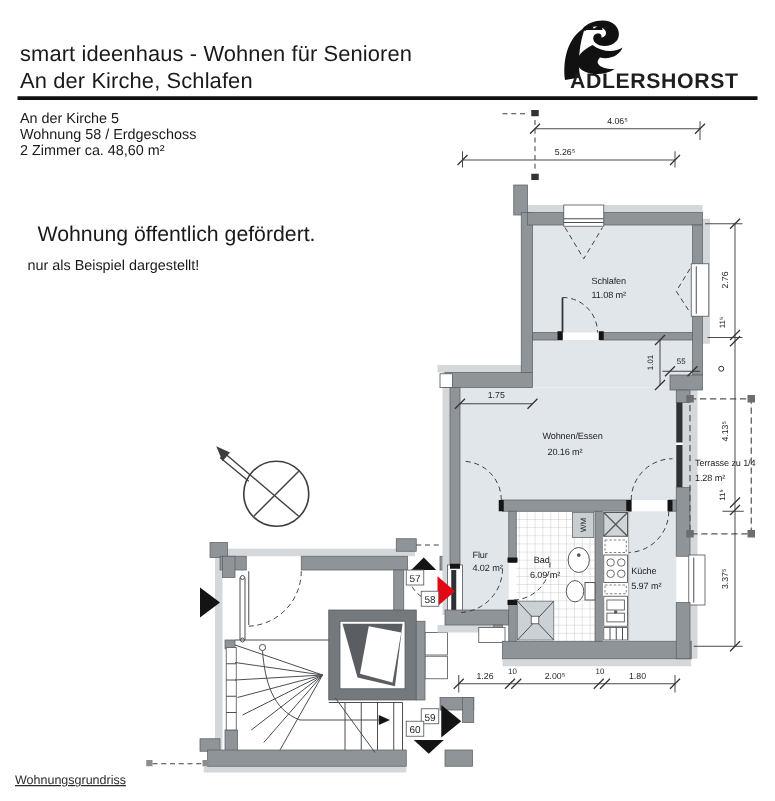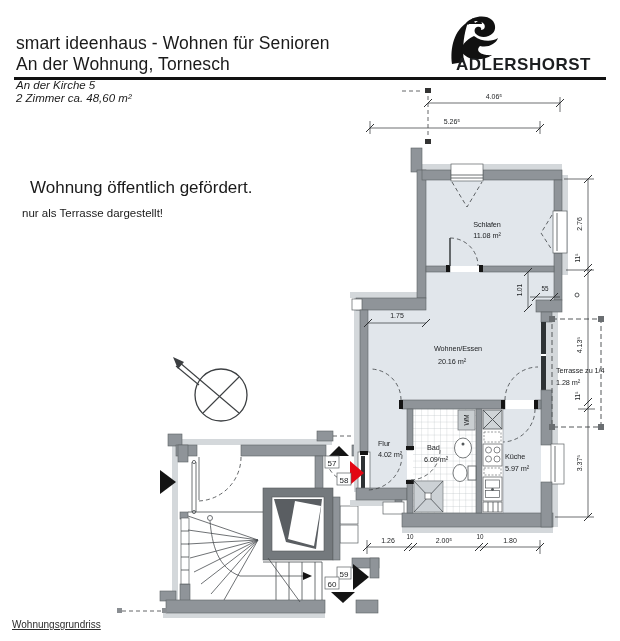--- a/index.html
+++ b/index.html
@@ -3,21 +3,21 @@
 <meta charset="utf-8">
 <style>
   html,body{margin:0;padding:0;background:#fff;}
   #page{position:relative;width:620px;height:636px;background:#fff;overflow:hidden;
         font-family:"Liberation Sans",sans-serif;color:#1a1a1a;}
   .abs{position:absolute;}
   #title1{left:16px;top:33px;font-size:17.5px;letter-spacing:.1px;}
   #title2{left:16px;top:54px;font-size:17.5px;letter-spacing:.1px;}
   #rule{left:14px;top:77px;width:592px;height:2.5px;background:#111;}
   #logo{left:444px;top:12px;width:162px;height:66px;}
-  #info{left:16px;top:79px;font-size:11.5px;line-height:13.2px;font-style:italic;}
+  #info{left:16px;top:89px;font-size:11.5px;line-height:13.2px;}
   #note1{left:30px;top:178px;font-size:17px;}
   #note2{left:22px;top:206px;font-size:11.5px;line-height:14.5px;}
   #footer{left:12px;top:619px;font-size:10px;color:#2b2b2b;text-decoration:underline;}
   svg{position:absolute;left:0;top:0;}
   
   .w{fill:#8f9499;stroke:#5d6164;stroke-width:.6;}
   .wd{fill:#74797d;stroke:#54585b;stroke-width:.6;}
   .lb{fill:#d4d8db;stroke:none;}
   .rm{fill:#e1e6eb;stroke:none;}
   .wh{fill:#fff;stroke:#5d6164;stroke-width:.7;}
@@ -33,41 +33,42 @@
   .u{font-size:8px;}
   .blk{fill:#141414;}
   .red{fill:#e30613;}
 </style>
 </head>
 <body>
 
 <div id="page">
 
   <div class="abs" id="title1">smart ideenhaus - Wohnen für Senioren</div>
-  <div class="abs" id="title2">An der Wohnung, Tornesch</div>
+  <div class="abs" id="title2">An der Kirche, Schlafen</div>
   <div class="abs" id="rule"></div>
 
   <svg class="abs" id="logo" width="162" height="66" viewBox="0 0 162 66">
     <g>
       <path d="M8,52 C6,36 10,18 24,10 C20,22 18,34 20,50 Z" fill="#111"></path>
       <path d="M22,11 C28,4 42,2 48,8 C52,12 52,18 49,21 C44,26 36,26 32,22 C30,20 30,16 33,15 C36,14 38,16 37,18 C40,18 42,15 40,12 C37,8 28,8 24,13 Z" fill="#111"></path>
       <path d="M24,12 l5,-6 2,5 6,-4 1,5 z" fill="#111"></path>
       <path d="M30,24 C38,30 48,30 54,26 C52,32 44,36 36,34 C30,40 40,44 48,43 C38,50 22,48 18,40 C16,34 22,28 30,24 Z" fill="#111"></path>
     </g>
     <text x="12" y="58" font-size="17" font-weight="bold" letter-spacing=".5">ADLERSHORST</text>
   </svg>
 
   <div class="abs" id="info">
     <div>An der Kirche 5</div>
+    <div>Wohnung 58 / Erdgeschoss</div>
     <div>2 Zimmer ca. 48,60 m²</div>
   </div>
 
   <div class="abs" id="note1">Wohnung öffentlich gefördert.</div>
   <div class="abs" id="note2">
-    <div>nur als Terrasse dargestellt!</div>
+    <div>nur als Beispiel dargestellt!</div>
   </div>
 
   <div class="abs" id="footer">Wohnungsgrundriss</div>
 
   <svg width="620" height="641" viewBox="0 0 620 641">
     <defs>
       <pattern id="tiles" width="6.3" height="6.5" patternUnits="userSpaceOnUse">
         <rect width="6.3" height="6.5" fill="#ffffff"></rect>
         <path d="M6.3,0 V6.5 M0,6.5 H6.3" stroke="#b6bcc1" stroke-width="0.6" fill="none"></path>
       </pattern>

